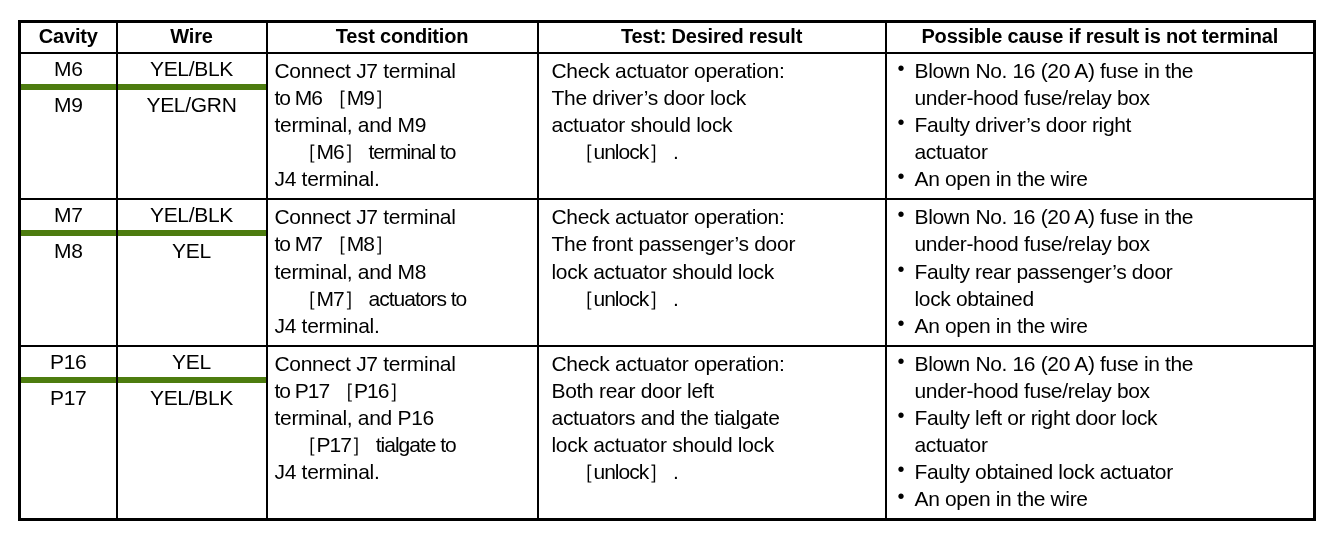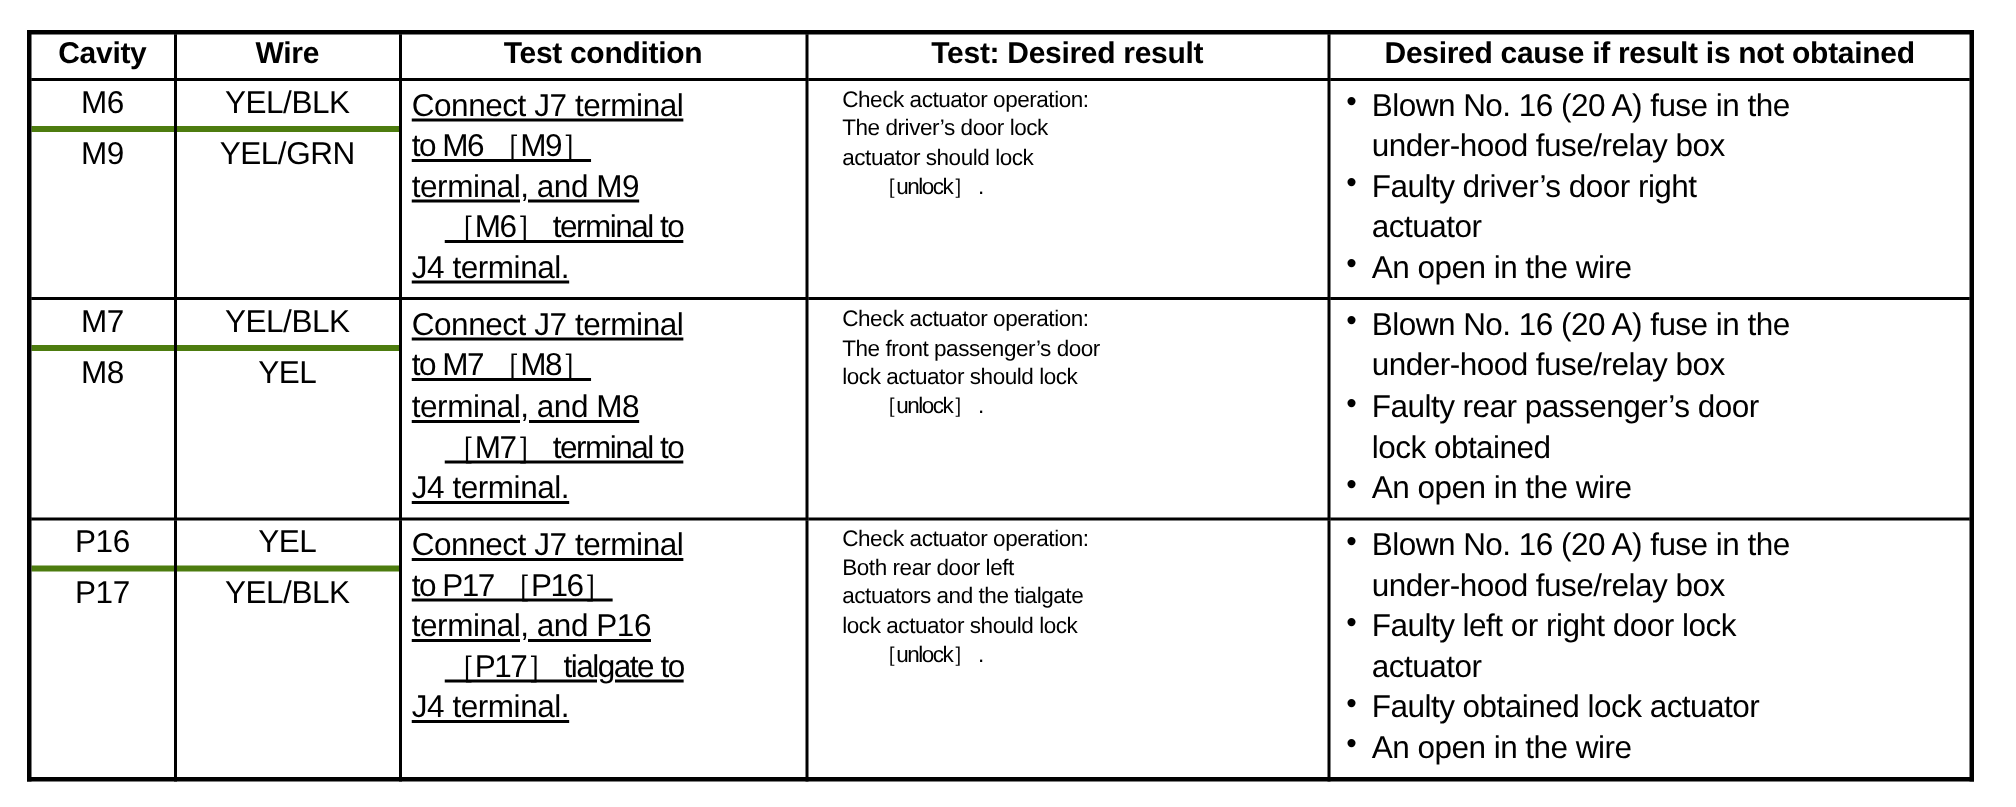--- a/index.html
+++ b/index.html
@@ -73,47 +73,46 @@
   .stack .sub {
     display: block;
     text-align: center;
     font-size: 21px;
     line-height: 1.0;
     padding: 4px 2px 5px 2px;
     letter-spacing: -0.3px;
     white-space: nowrap;
   }
   .stack .sub.first {
-    border-bottom: 4px solid #4d7c0f;
+    border-bottom: 6px solid #4d7c0f;
   }
 
   
   .cond {
     font-size: 21px;
     line-height: 1.29;
     padding: 3px 6px 6px 7px;
     letter-spacing: -0.3px;
-    text-decoration: underline;
   }
   .cond .line {
     display: block;
     white-space: nowrap;
   }
   .cond .indent {
     padding-left: 22px;
   }
   .brk {
     letter-spacing: -1px;
   }
 
   
   .result {
-    font-size: 15px;
+    font-size: 21px;
     line-height: 1.29;
-    padding: 3px 6px 6px 23px;
+    padding: 3px 6px 6px 13px;
     letter-spacing: -0.3px;
   }
   .result .line {
     display: block;
     white-space: nowrap;
   }
   .result .indent {
     padding-left: 22px;
   }
 
@@ -159,21 +158,21 @@
       <col class="col-result">
       <col class="col-cause">
     </colgroup>
 
     <thead>
       <tr>
         <th>Cavity</th>
         <th>Wire</th>
         <th>Test condition</th>
         <th>Test: Desired result</th>
-        <th>Desired cause if result is not obtained</th>
+        <th>Possible cause if result is not terminal</th>
       </tr>
     </thead>
 
     <tbody>
 
       <tr>
         <td>
           <span class="stack">
             <span class="sub first">M6</span>
             <span class="sub">M9</span>
@@ -228,21 +227,21 @@
         <td>
           <span class="stack">
             <span class="sub first">YEL/BLK</span>
             <span class="sub">YEL</span>
           </span>
         </td>
         <td class="cond">
           <span class="line">Connect J7 terminal</span>
           <span class="line brk">to M7  ［M8］</span>
           <span class="line">terminal, and M8</span>
-          <span class="line indent brk">［M7］  terminal to</span>
+          <span class="line indent brk">［M7］  actuators to</span>
           <span class="line">J4 terminal.</span>
         </td>
         <td class="result">
           <span class="line">Check actuator operation:</span>
           <span class="line">The front passenger’s door</span>
           <span class="line">lock actuator should lock</span>
           <span class="line indent brk">［unlock］ .</span>
         </td>
         <td class="cause">
           <ul>

